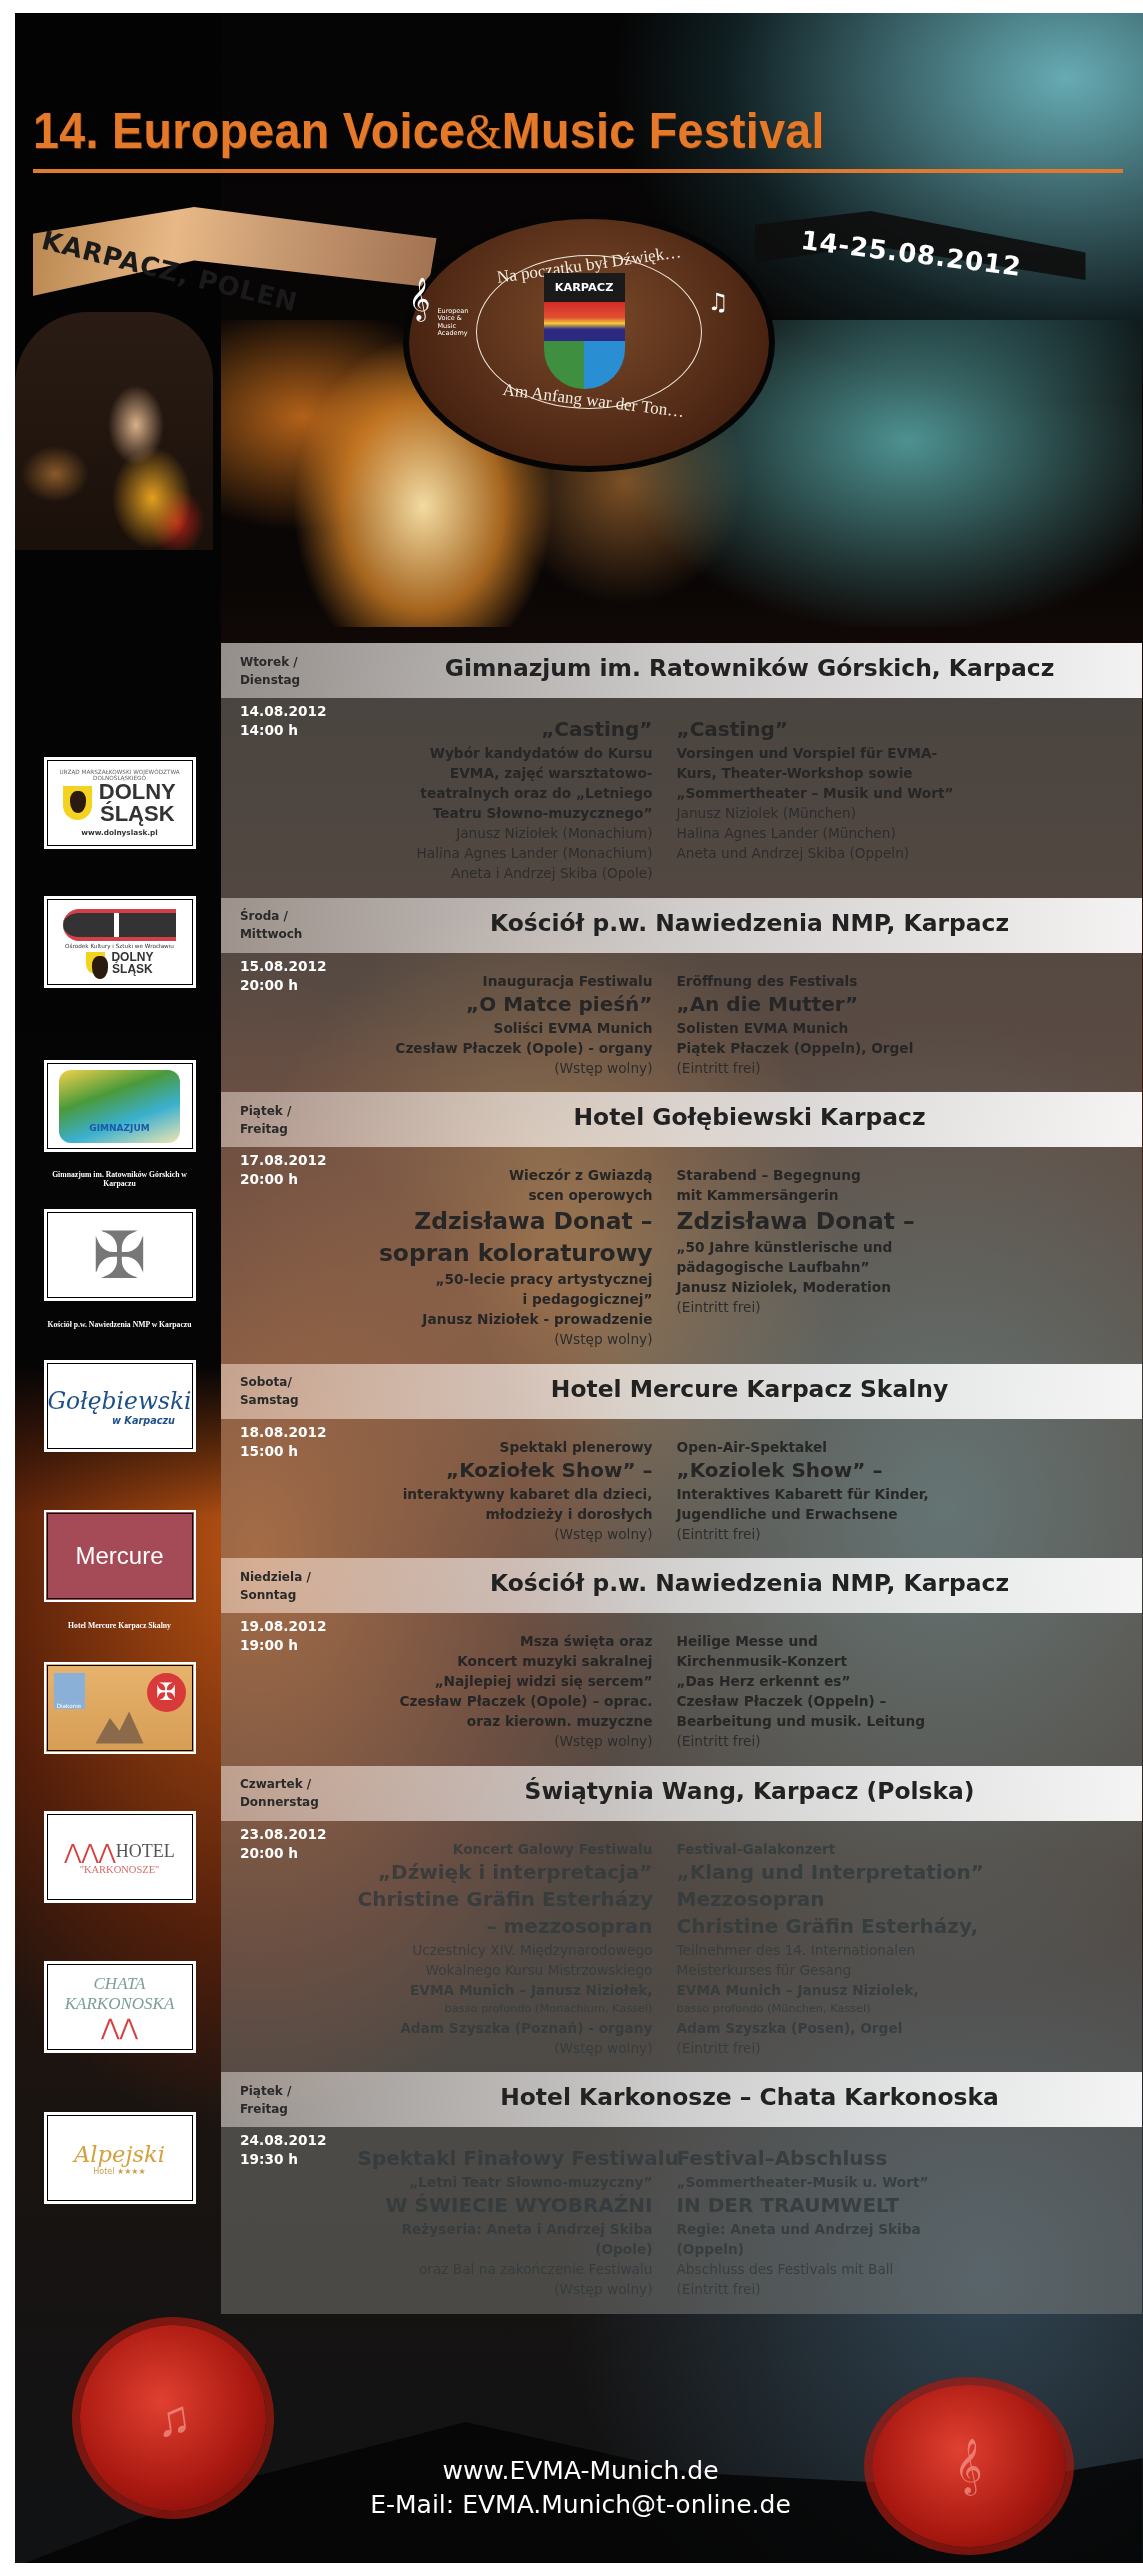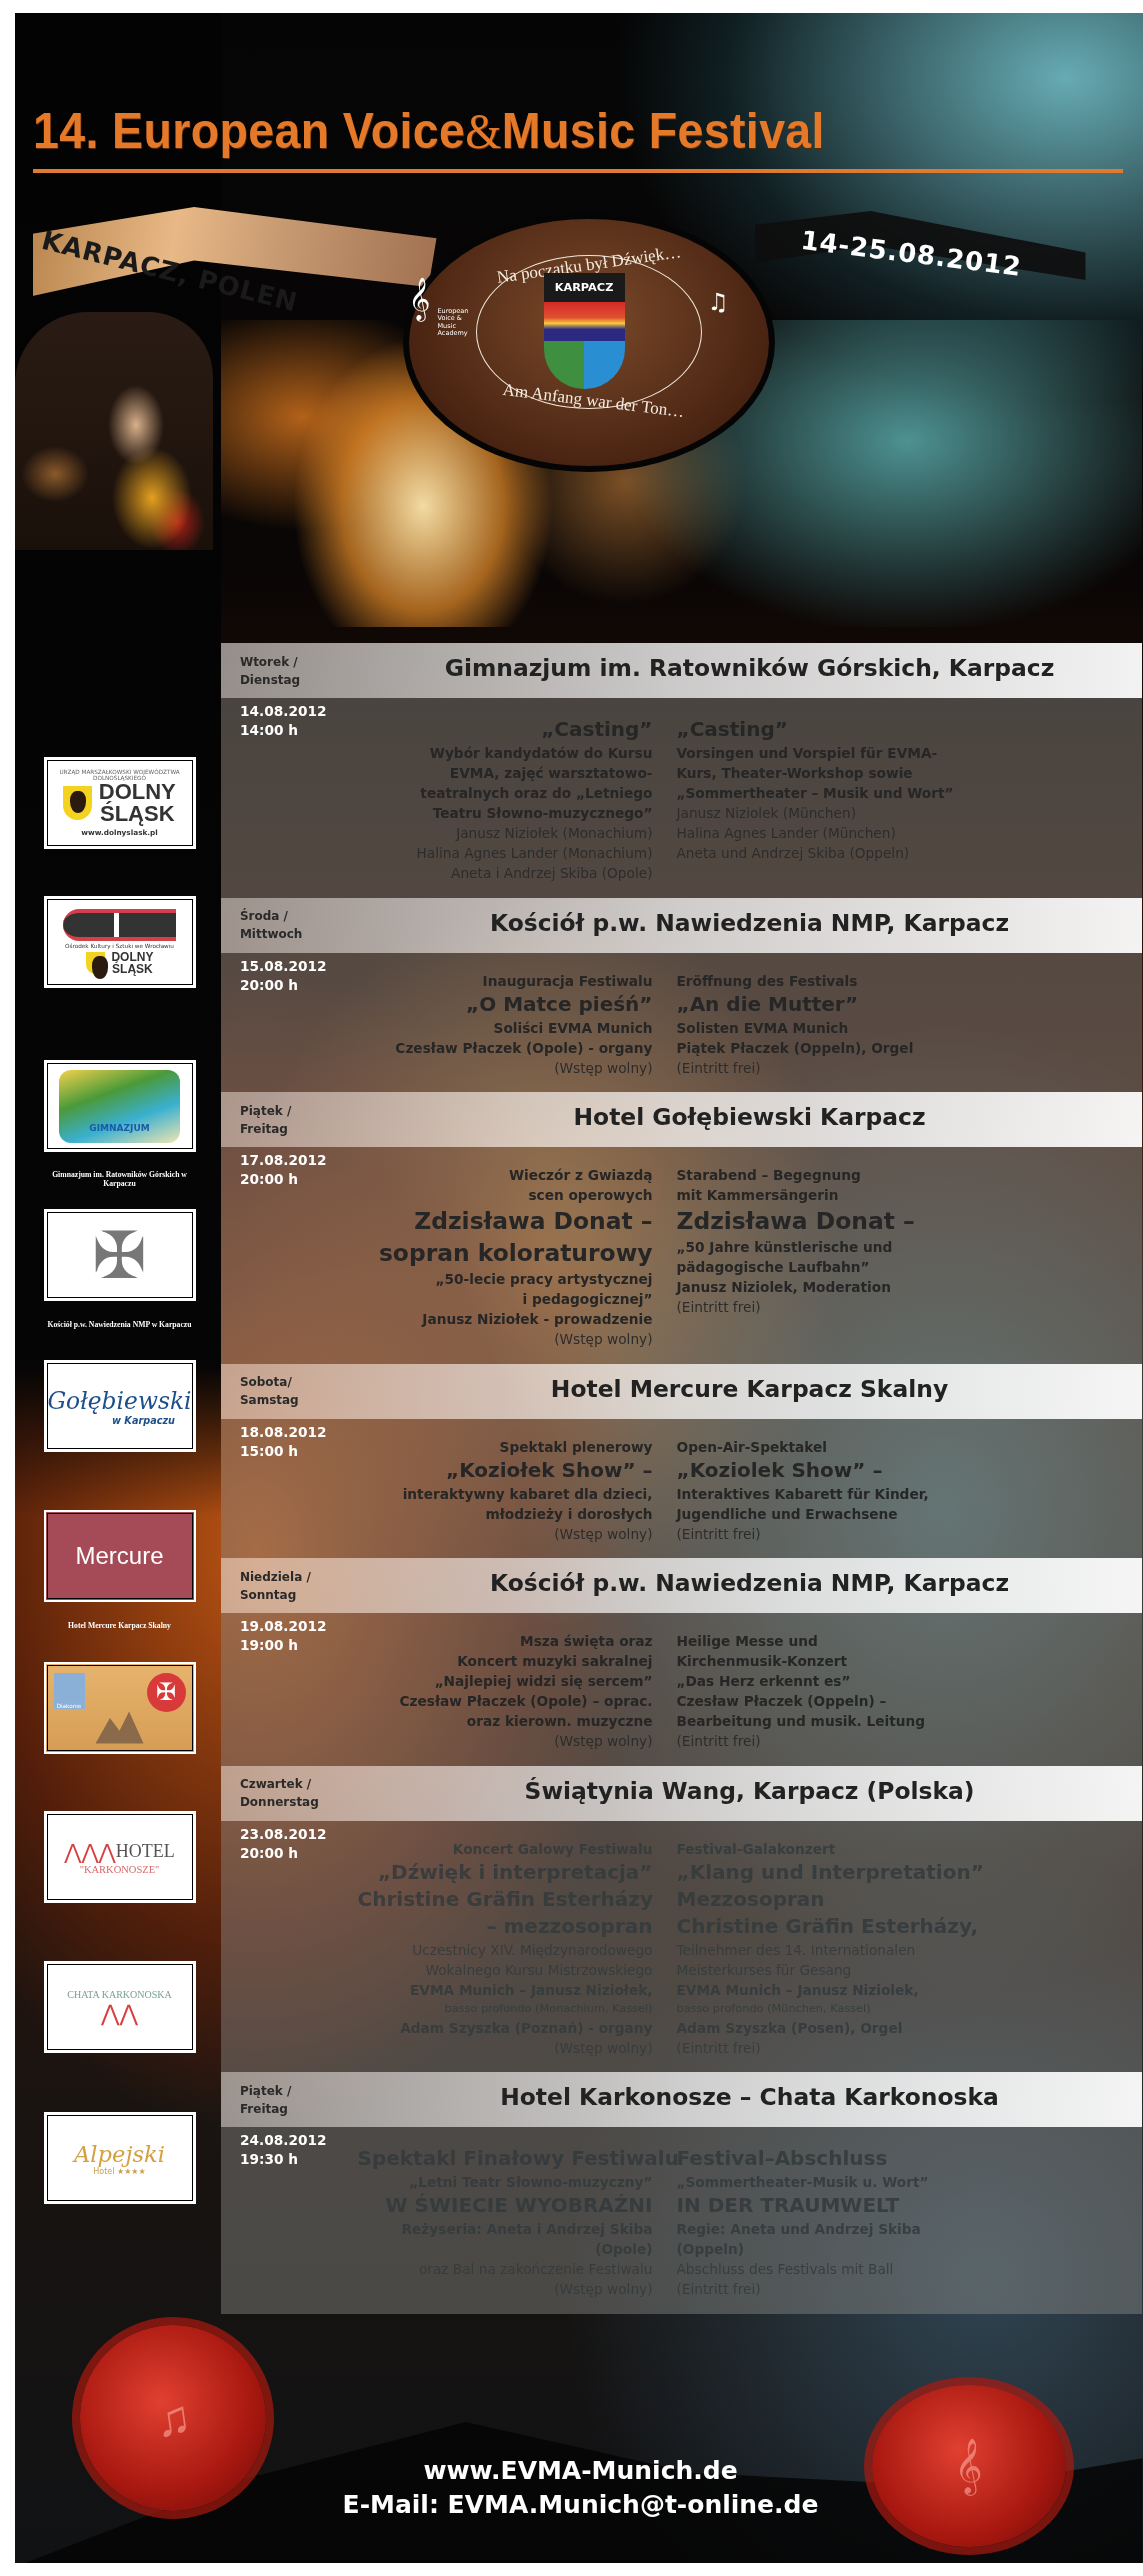--- a/index.html
+++ b/index.html
@@ -175,21 +175,21 @@
   .seal {
     position: absolute; width: 186px; height: 186px; border-radius: 50%;
     background: radial-gradient(circle at 45% 40%, #e04030, #a81810 60%, #6a0a08);
     box-shadow: 0 0 0 8px rgba(170,25,15,0.7);
     display: flex; align-items: center; justify-content: center; color: rgba(255,180,170,0.55);
     font-family: "Liberation Serif", serif; font-size: 48px;
   }
   .seal-left { left: 65px; top: 2312px; transform: rotate(-8deg); }
   .seal-right { left: 857px; top: 2372px; width: 194px; height: 162px; }
   .footer-text {
-    position: absolute; left: 275px; width: 582px; text-align: center; color: #fff; font-weight: bold;
+    position: absolute; left: 275px; width: 582px; text-align: center; color: #fff; font-weight: normal;
     font-family: "DejaVu Sans", sans-serif;
   }
   .footer-url { top: 2443px; font-size: 25px; }
   .footer-mail { top: 2477px; font-size: 25px; }
 </style>
 </head>
 <body>
 
 <div class="poster">
   <div class="left-black"></div>
@@ -280,21 +280,21 @@
 
   <div class="sponsor" style="top:1798px;">
     <div style="display:flex;align-items:center;">
       <span style="color:#d84040;font-size:21px;">⋀⋀⋀</span>
       <span style="font-family:'Liberation Serif',serif;color:#555;font-size:18px;">HOTEL</span>
     </div>
     <div style="font-family:'Liberation Serif',serif;color:#d86a6a;font-size:10.5px;">"KARKONOSZE"</div>
   </div>
 
   <div class="sponsor" style="top:1948px;">
-    <div style="font-family:'Liberation Serif',serif;color:#7aa090;font-size:10px;">CHATA KARKONOSKA</div>
+    <div style="font-family:'Liberation Serif',serif;font-style:italic;color:#7aa090;font-size:17px;">CHATA KARKONOSKA</div>
     <div style="color:#d84040;font-size:22.6px;">⋀⋀</div>
   </div>
 
   <div class="sponsor" style="top:2099px;">
     <div style="font-family:'DejaVu Serif',serif;font-style:italic;color:#d4a040;font-size:22.6px;">Alpejski</div>
     <div style="color:#c8a050;font-size:8px;">Hotel ★★★★</div>
   </div>
 
   <div class="schedule" id="schedule">
       <div class="section-head">

